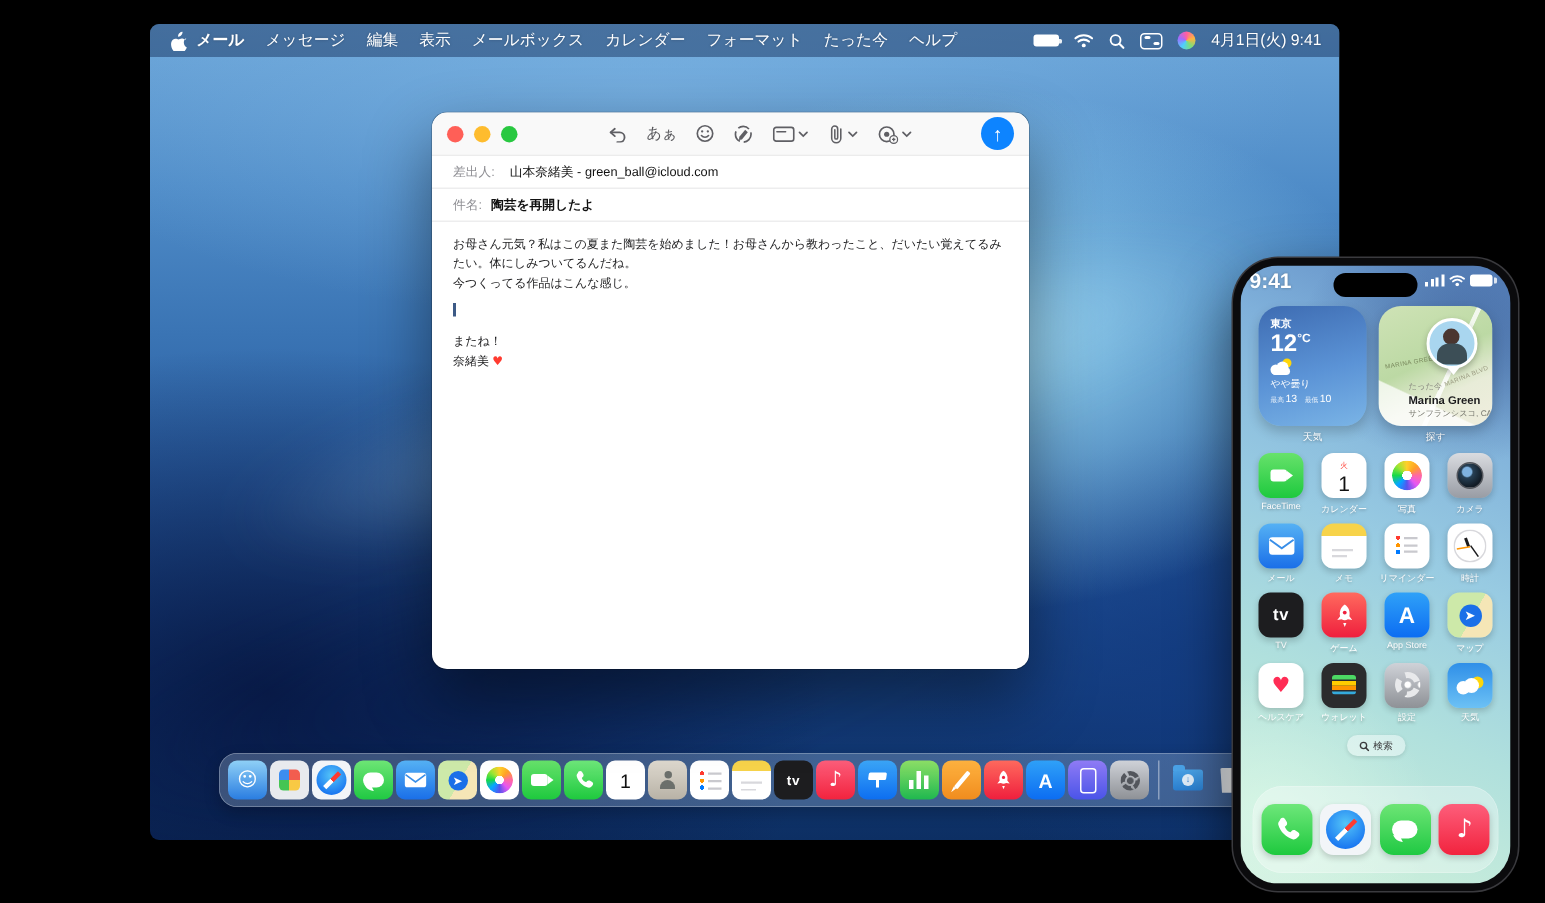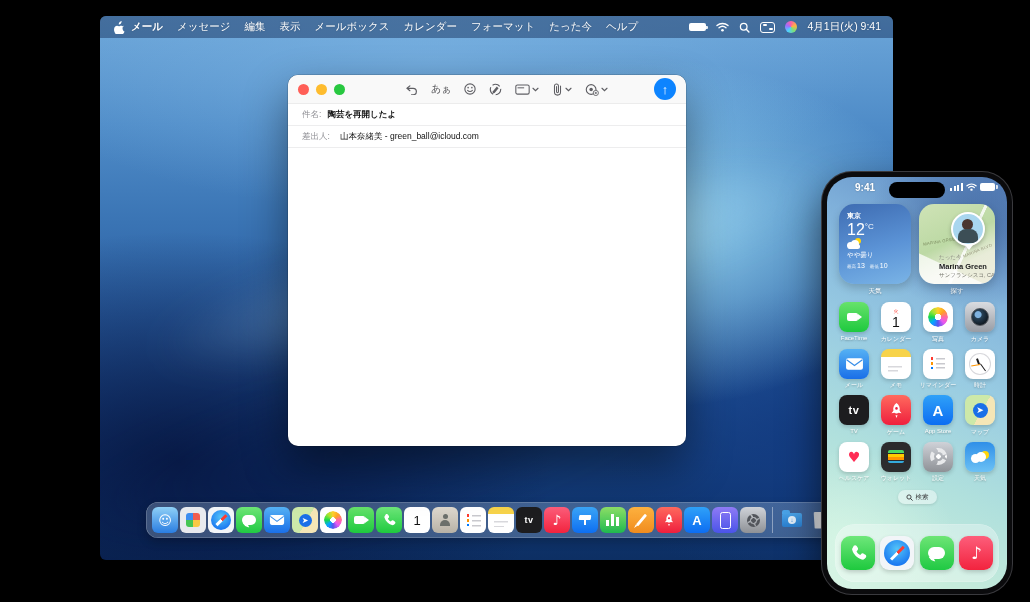--- a/index.html
+++ b/index.html
@@ -135,38 +135,38 @@
 
   
   .iphone{position:absolute;left:822px;top:172px;width:190px;height:422px;background:#0b0b0d;border-radius:30px;
     box-shadow:0 0 0 1px #3a3a3e, 0 18px 40px rgba(0,0,0,.6);z-index:10;padding:5px;box-sizing:border-box;}
   .iscreen{width:100%;height:100%;border-radius:25px;overflow:hidden;position:relative;
     background:
       radial-gradient(ellipse 150px 120px at 80% 12%, rgba(40,70,130,.55), transparent 70%),
       radial-gradient(ellipse 160px 140px at 10% 90%, rgba(230,255,240,.5), transparent 70%),
       linear-gradient(205deg,#5c88c2 0%,#7fb0da 22%,#98cbe2 45%,#b0e0dd 68%,#c6ecdb 88%,#cfeede 100%);}
   .istatus{position:relative;height:20px;display:flex;align-items:center;color:#fff;}
-  .itime{font-size:10px;font-weight:bold;margin-left:28px;text-shadow:0 0 2px rgba(0,0,0,.3);}
+  .itime{font-size:14px;font-weight:bold;margin-left:6px;text-shadow:0 0 2px rgba(0,0,0,.3);}
   .island{position:absolute;left:50%;top:5px;transform:translateX(-50%);width:56px;height:16px;border-radius:9px;background:#000;}
   .istat-r{margin-left:auto;display:flex;align-items:center;gap:3px;margin-right:12px;}
   .sig{width:13px;height:8px;background:
       linear-gradient(#fff,#fff) 0 100%/2px 3px no-repeat,
       linear-gradient(#fff,#fff) 3.5px 100%/2px 5px no-repeat,
       linear-gradient(#fff,#fff) 7px 100%/2px 6.5px no-repeat,
       linear-gradient(#fff,#fff) 10.5px 100%/2px 8px no-repeat;}
   .ibatt{width:15px;height:7.5px;border-radius:2px;background:#fff;position:relative;}
   .ibatt::after{content:"";position:absolute;right:-2.5px;top:2px;width:1.8px;height:3.5px;background:rgba(255,255,255,.8);border-radius:0 1px 1px 0;}
 
   .widgets{display:flex;justify-content:center;gap:8px;margin-top:7px;}
   .widget-col{display:flex;flex-direction:column;align-items:center;}
   .wcap{font-size:6.5px;color:#fff;margin-top:3px;text-shadow:0 1px 2px rgba(0,0,0,.35);}
   .wweather{width:72px;height:80px;border-radius:15px;padding:7px 8px;box-sizing:border-box;color:#fff;
     background:linear-gradient(165deg,#3e6cb2 0%,#5b93d6 55%,#7ab4e6 100%);box-shadow:0 4px 8px rgba(0,0,0,.18);}
   .wcity{font-size:7px;font-weight:600;}
-  .wtemp{font-size:16px;font-weight:400;line-height:1.15;}
+  .wtemp{font-size:16px;font-weight:700;line-height:1.15;}
   .wtemp small{font-size:8px;vertical-align:super;}
   .wcloud{position:relative;width:16px;height:8px;margin:2px 0 2px 0;}
   .wcloud .sun{position:absolute;left:8px;top:-3px;width:6px;height:6px;border-radius:50%;background:#ffd60a;}
   .wcloud .c1{position:absolute;left:0;top:1px;width:7px;height:7px;border-radius:50%;background:#fff;}
   .wcloud .c2{position:absolute;left:4px;top:-1px;width:8px;height:8px;border-radius:50%;background:#fff;}
   .wcloud .c3{position:absolute;left:1px;bottom:0;width:12px;height:5px;border-radius:3px;background:#fff;}
   .wcond{font-size:6.5px;}
   .whl{font-size:7px;margin-top:2px;display:flex;gap:5px;align-items:baseline;}
   .whl .tiny{font-size:4.5px;opacity:.85;margin-right:1px;}
   .wfind{width:76px;height:80px;border-radius:15px;position:relative;overflow:hidden;box-shadow:0 4px 8px rgba(0,0,0,.18);
@@ -320,28 +320,35 @@
                 <path d="M1 1.5 4 4.5 7 1.5" stroke="#5f5f64" stroke-width="1.4" fill="none" stroke-linecap="round"></path>
               </svg>
           </span>
         </div>
         <span class="sendbtn">
             <span>↑</span>
           </span>
       </div>
 
       <div class="frow">
+        <span class="lab">差出人:</span>
+        <span class="fromv">山本奈緒美 - green_ball@icloud.com</span>
+      </div>
+      <div class="frow">
         <span class="lab">件名:</span>
         <span class="subj">陶芸を再開したよ</span>
       </div>
-      <div class="frow">
-        <span class="lab">差出人:</span>
-        <span class="fromv">山本奈緒美 - green_ball@icloud.com</span>
-      </div>
-
+
+      <div class="mbody">
+        <p>お母さん元気？私はこの夏また陶芸を始めました！お母さんから教わったこと、だいたい覚えてるみたい。体にしみついてるんだね。</p>
+        <p>今つくってる作品はこんな感じ。</p>
+        <span class="cursor"></span>
+        <p>またね！</p>
+        <p><span>奈緒美</span> <span class="heart">♥</span></p>
+      </div>
     </div>
 
     <div class="dock">
       <div class="di bg-finder running">
           <span class="g" style="font-size:13px;">☺</span>
         </div>
       <div class="di bg-launch">
           <span class="launchgrid"></span>
         </div>
       <div class="di bg-safari">

